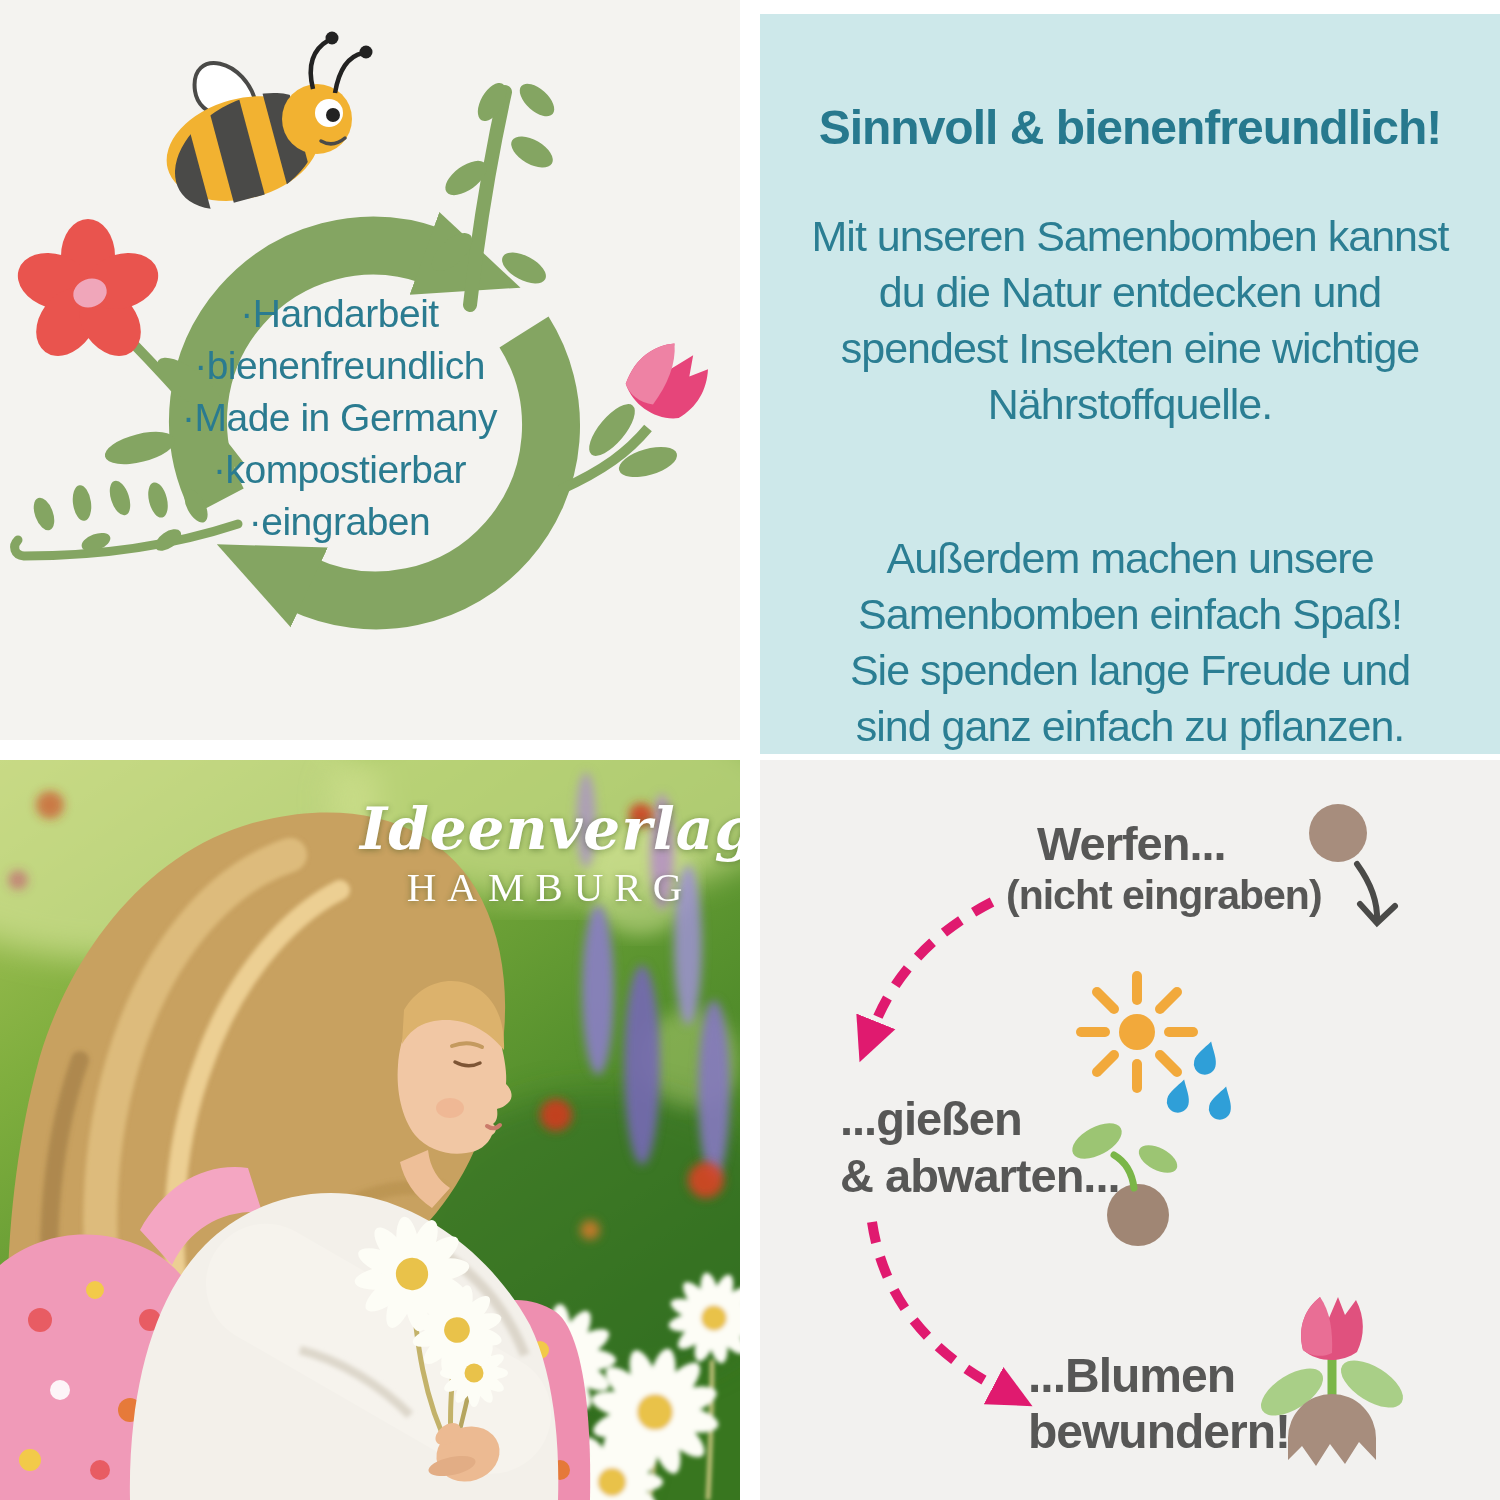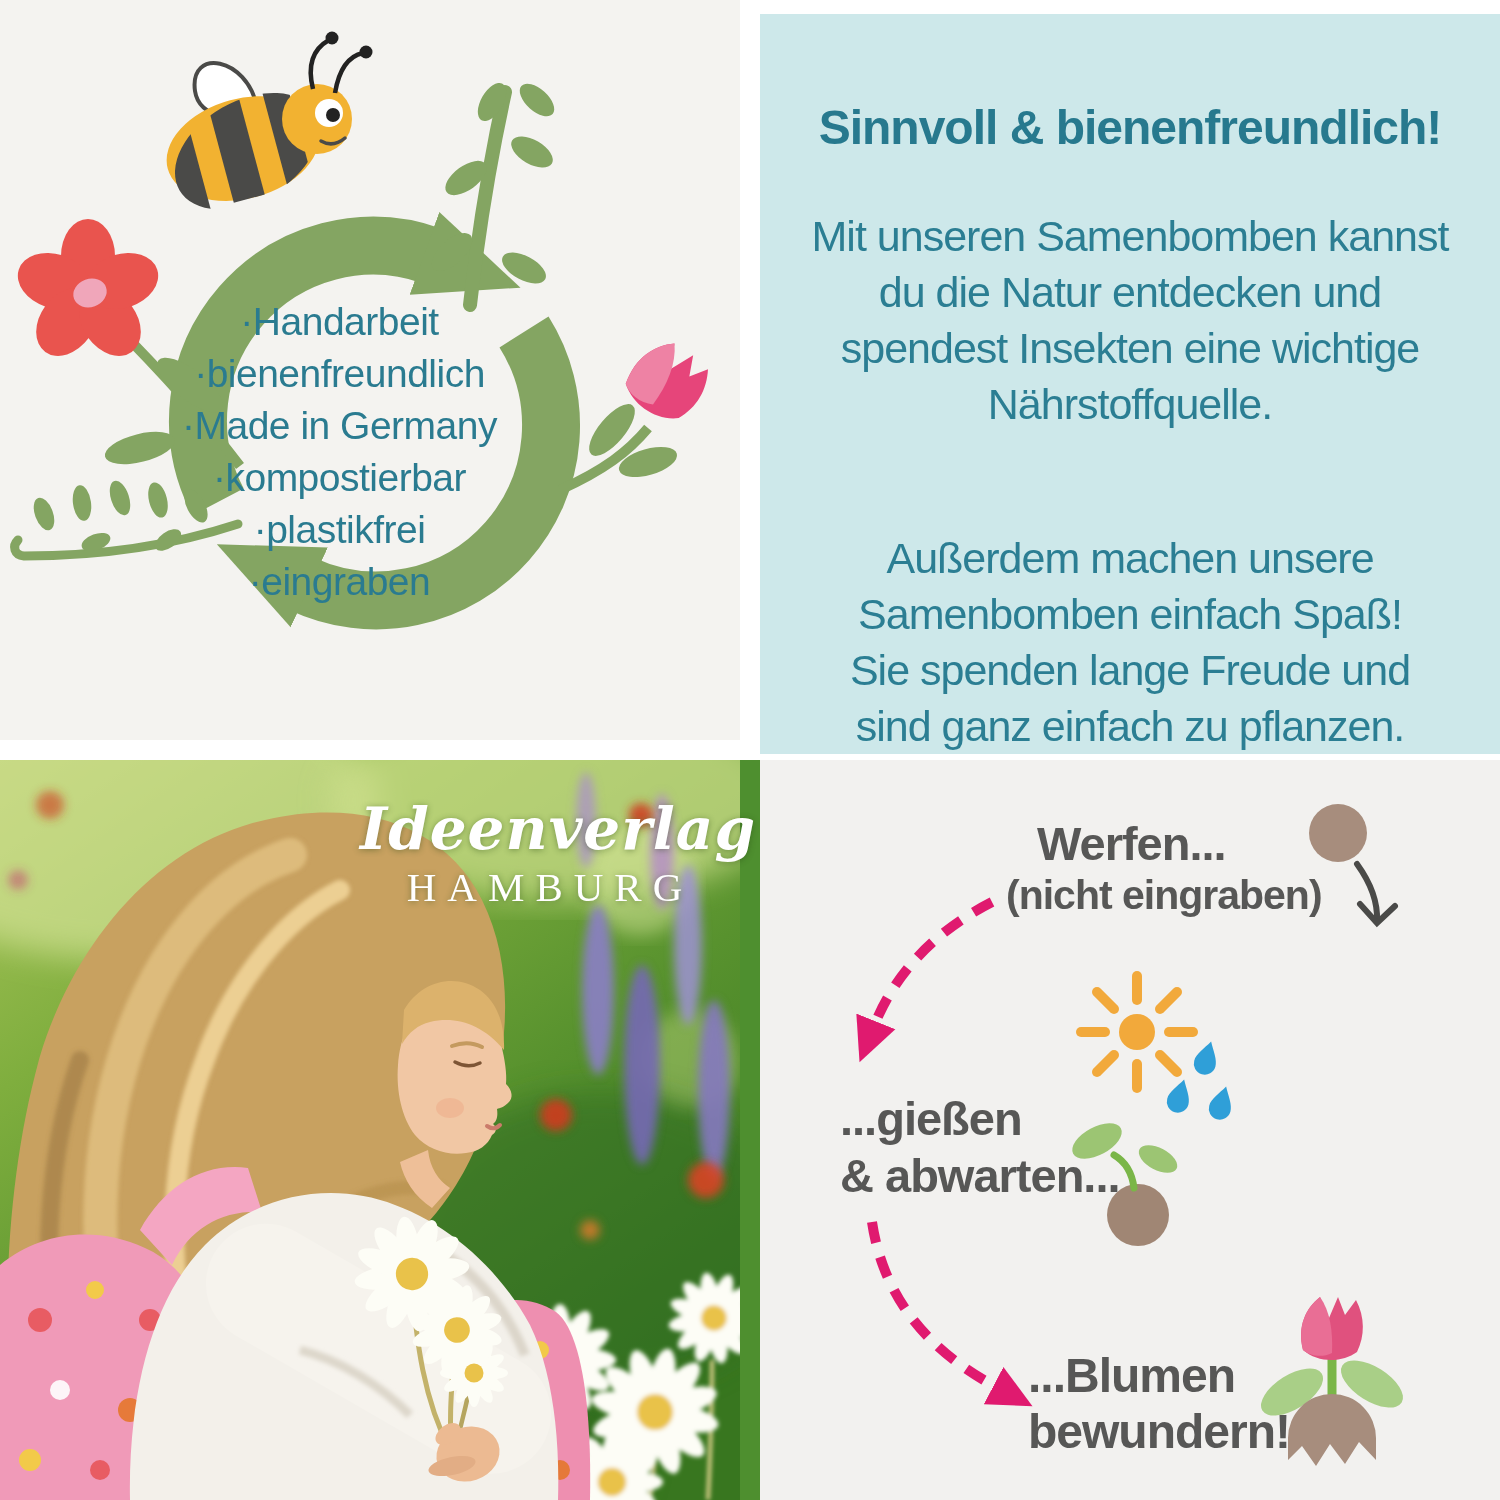--- a/index.html
+++ b/index.html
@@ -1,26 +1,26 @@
 <!DOCTYPE html>
 <html><head>
 <meta charset="utf-8">
 <style>
   html,body{margin:0;padding:0;background:#fff;}
   #canvas{position:relative;width:1500px;height:1500px;background:#ffffff;
           font-family:"Liberation Sans",sans-serif;overflow:hidden;}
   .quad{position:absolute;width:740px;height:740px;overflow:hidden;}
   #q-features{left:0;top:0;background:#f4f3f0;}
   #q-benefits{left:760px;top:0;background:#cde8ea;margin-top:14px;}
-  #q-photo{left:0;top:760px;background:#4e8f2f;padding-left:24px;}
+  #q-photo{left:0;top:760px;background:#4e8f2f;}
   #q-howto{left:760px;top:760px;background:#f2f1ef;}
   .quad svg{position:absolute;left:0;top:0;}
 
   
-  .features-text{position:absolute;left:0;top:296px;width:679px;text-align:center;
+  .features-text{position:absolute;left:0;top:288px;width:679px;text-align:center;
     color:#2a7b90;font-size:39px;line-height:52px;letter-spacing:-0.5px;}
   
   .benefits{position:absolute;left:30px;top:0;width:680px;text-align:center;color:#2b7e93;}
   .benefits h1{margin:86px 0 0 0;font-size:48px;line-height:56px;color:#27798e;
     letter-spacing:-1px;font-weight:bold;}
   .benefits .para{margin-top:52px;font-size:43px;line-height:56px;letter-spacing:-1px;}
   .benefits .para.second{margin-top:98px;}
   
   .logo{position:absolute;left:360px;top:38px;width:380px;text-align:center;color:#fff;
     text-shadow:0 1px 6px rgba(40,70,20,.45);}
@@ -118,21 +118,20 @@
         <path d="M 80 -42 C 84 -66 94 -79 108 -82" fill="none" stroke="#222" stroke-width="4.5"></path>
         <circle cx="111" cy="-83" r="6.5" fill="#222"></circle>
       </g>
     </svg>
 
     <div class="features-text">
       <div>·Handarbeit</div>
       <div>·bienenfreundlich</div>
       <div>·Made in Germany</div>
       <div>·kompostierbar</div>
-      <div>·plastikfrei</div>
       <div>·eingraben</div>
     </div>
   </div>
 
   <div class="quad" id="q-benefits">
     <div class="benefits">
       <h1>Sinnvoll &amp; bienenfreundlich!</h1>
       <div class="para">
         <div>Mit unseren Samenbomben kannst</div>
         <div>du die Natur entdecken und</div>

